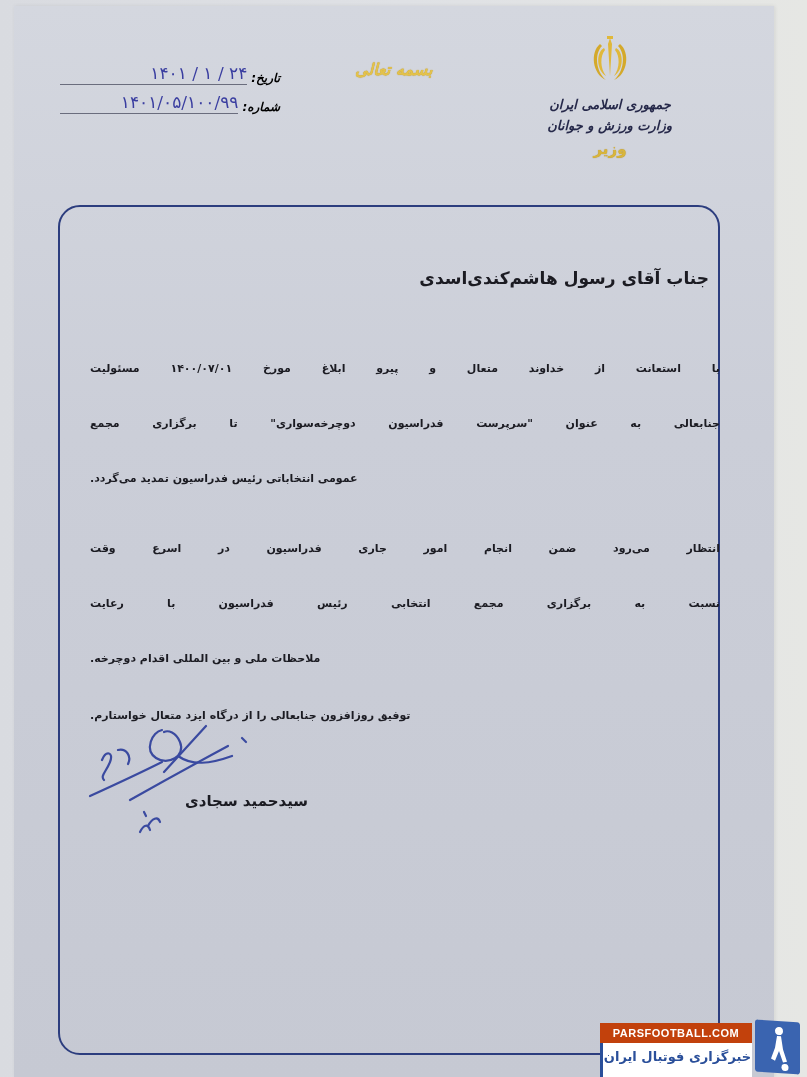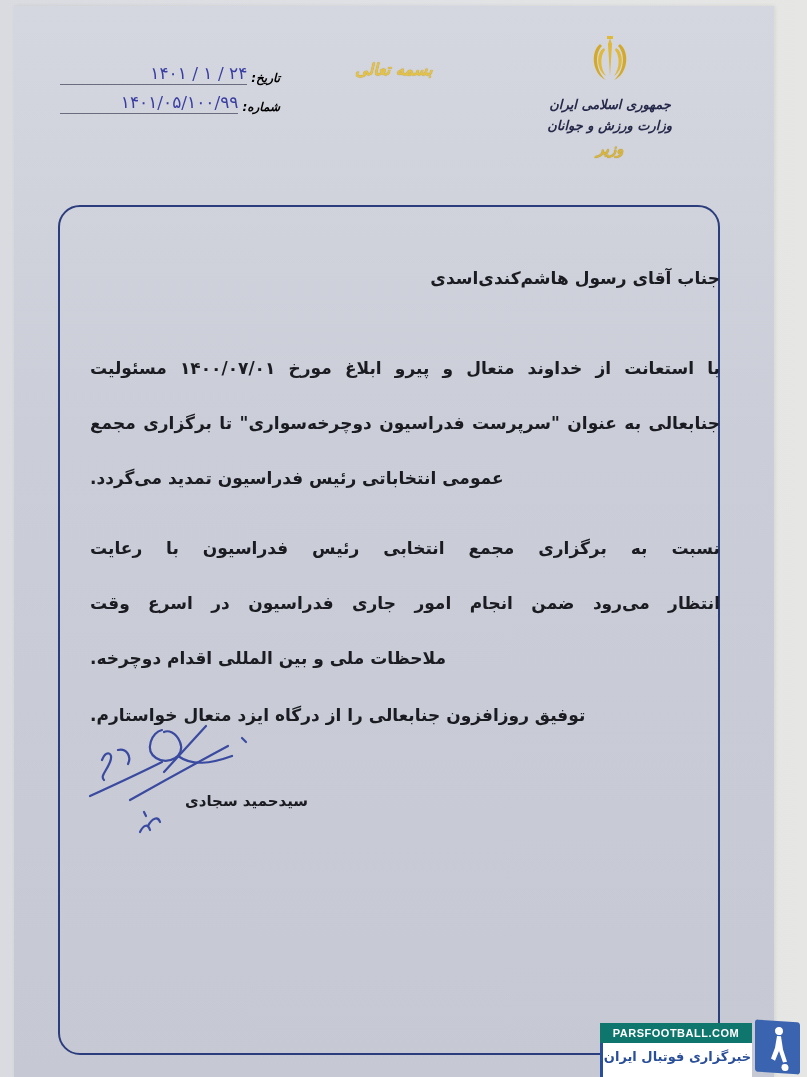--- a/index.html
+++ b/index.html
@@ -88,21 +88,20 @@
       font-size: 13px;
       font-weight: bold;
       font-style: italic;
       color: #26294a;
       line-height: 21px;
       white-space: nowrap;
     }
     .minister {
       font-size: 15px;
       font-weight: bold;
-      font-style: italic;
       color: #d8b53c;
       text-shadow: 0 0 1px #a88010;
       margin-top: 4px;
     }
     
     .frame {
       position: absolute;
       left: 58px;
       top: 205px;
       width: 662px;
@@ -117,26 +116,26 @@
       width: 630px;
       direction: rtl;
       text-align: right;
       color: #1b1b22;
       font-family: "DejaVu Sans", sans-serif;
       font-weight: bold;
     }
     .salutation {
       top: 268px;
       font-size: 17px;
-      right: 87px;
+      right: 98px;
       left: auto;
       width: auto;
     }
     .para {
-      font-size: 17px;
+      font-size: 11px;
       line-height: 55px;
     }
     .p1 { top: 341px; }
     .p2 { top: 521px; }
     .p3 { top: 688px; }
     .emph { font-weight: 900; }
     .justify-line {
       display: block;
       text-align: justify;
       text-align-last: justify;
@@ -170,21 +169,21 @@
       top: 1023px;
       width: 200px;
       height: 52px;
     }
     .wm-top {
       position: absolute;
       left: 0;
       top: 0;
       width: 152px;
       height: 36px;
-      background: #0f766e;
+      background: #c2410c;
       color: #ffffff;
       font-family: "Liberation Sans", sans-serif;
       font-weight: bold;
       font-size: 11px;
       letter-spacing: 0.5px;
       line-height: 20px;
       text-align: center;
     }
     .wm-bottom {
       position: absolute;
@@ -249,22 +248,22 @@
 
 <div class="body-text salutation">جناب آقای رسول هاشم‌کندی‌اسدی</div>
 
 <div class="body-text para p1">
   <span class="justify-line">با استعانت از خداوند متعال و پیرو ابلاغ مورخ ۱۴۰۰/۰۷/۰۱ مسئولیت</span>
   <span class="justify-line"><span>جنابعالی به عنوان </span><span class="emph">"سرپرست فدراسیون دوچرخه‌سواری"</span><span> تا برگزاری مجمع</span></span>
   <span class="last-line">عمومی انتخاباتی رئیس فدراسیون تمدید می‌گردد.</span>
 </div>
 
 <div class="body-text para p2">
+  <span class="justify-line">انتظار می‌رود ضمن انجام امور جاری فدراسیون در اسرع وقت</span>
   <span class="justify-line">نسبت به برگزاری مجمع انتخابی رئیس فدراسیون با رعایت</span>
-  <span class="justify-line">انتظار می‌رود ضمن انجام امور جاری فدراسیون در اسرع وقت</span>
   <span class="last-line">ملاحظات ملی و بین المللی اقدام دوچرخه.</span>
 </div>
 
 <div class="body-text para p3">
   <span class="last-line">توفیق روزافزون جنابعالی را از درگاه ایزد متعال خواستارم.</span>
 </div>
 
 <svg class="signature" viewBox="0 0 180 130">
   <g fill="none" stroke="#3a4aa0" stroke-width="2.2" stroke-linecap="round">
     <path d="M8 76 C30 66 60 52 80 42"></path>

